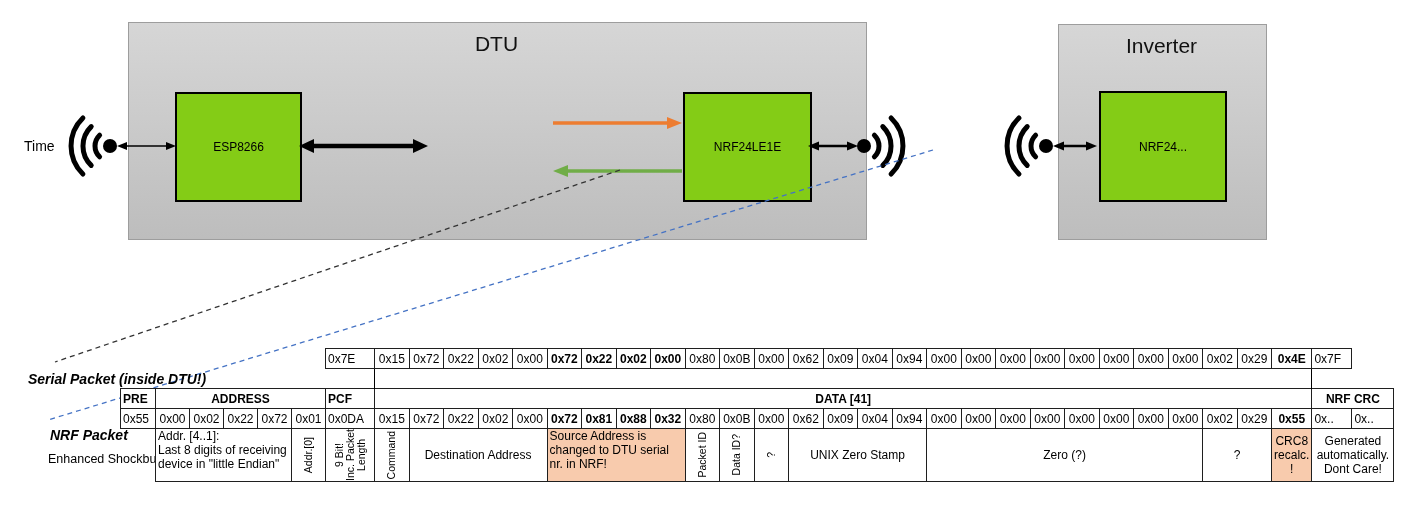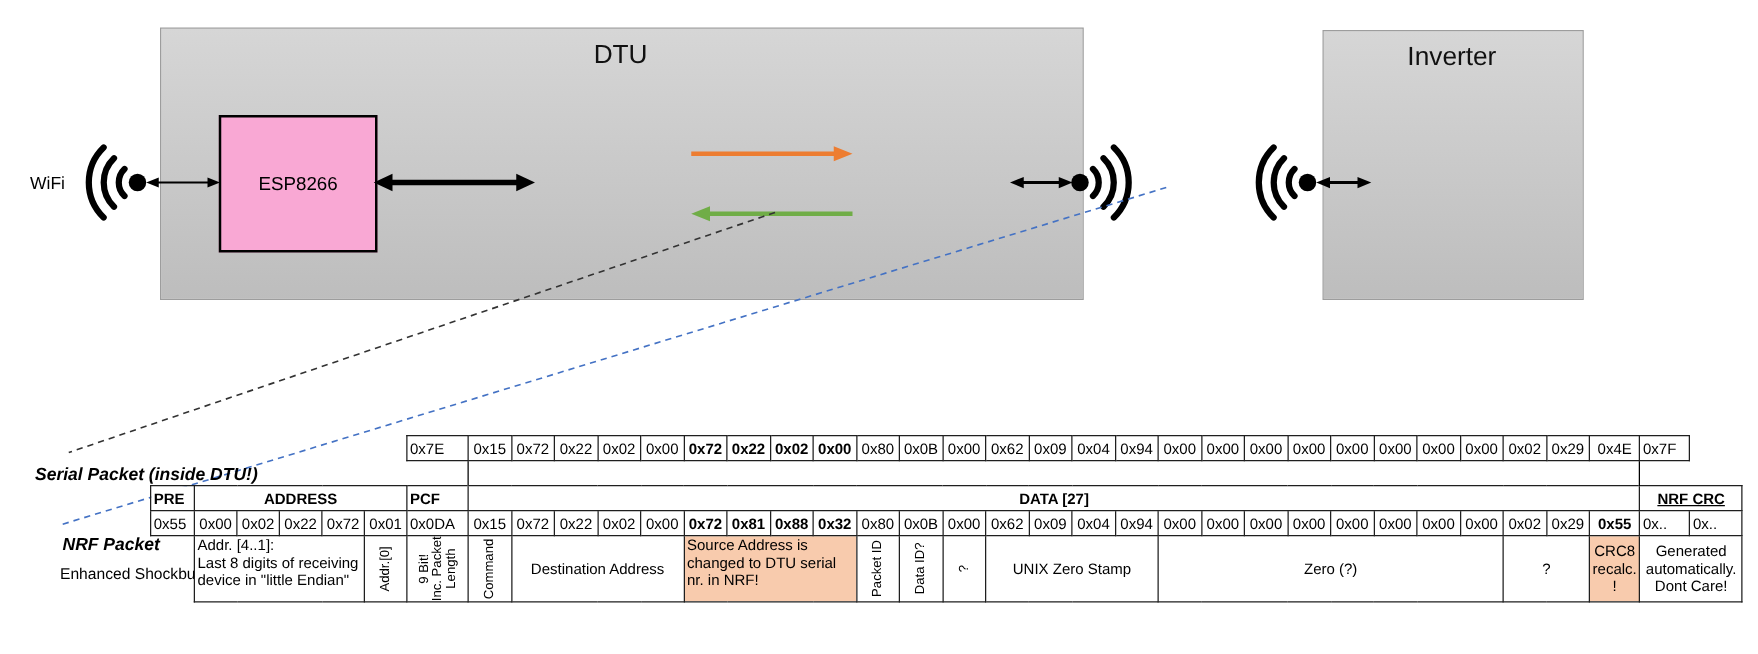--- a/index.html
+++ b/index.html
@@ -1,68 +1,74 @@
 <!DOCTYPE html>
 <html><head>
 <meta charset="utf-8">
 <style>
   html,body{margin:0;padding:0;background:#fff;}
   #stage{position:relative;width:1406px;height:523px;background:#fff;overflow:hidden;
          font-family:"Liberation Sans",sans-serif;color:#000;}
   
   .graybox{position:absolute;background:linear-gradient(180deg,#d6d6d6,#bdbdbd);border:1px solid #9d9d9d;}
   .boxtitle{position:absolute;text-align:center;font-size:21px;color:#111;}
-  .chip{position:absolute;background:#f9a8d4;border:2.2px solid #000;display:flex;align-items:center;justify-content:center;font-size:15px;}
+  .chip{position:absolute;background:#84cc16;border:2.2px solid #000;display:flex;align-items:center;justify-content:center;font-size:12px;}
   .wifi-label{position:absolute;font-size:14px;}
   svg.overlay{position:absolute;left:0;top:0;pointer-events:none;}
   
   #pkt{position:absolute;left:120px;top:348px;border-collapse:collapse;table-layout:fixed;}
   #pkt td{padding:0 2px;font-size:12px;height:19px;overflow:hidden;}
   td.cell{border:1.5px solid #1f1f1f;text-align:center;vertical-align:middle;background:#fff;}
   td.blank{border:none;background:transparent;}
   tr.sp td{height:14px;}
   td.conn-r{border-right:1.6px solid #000;}
   .hd{font-weight:bold;}
   .hl{text-align:left !important;}
   .gy{background:#D9D9D9;}
   .g{background:#C6E0B4;}
   .gd{background:#A9D08E;}
   .y{background:#FFD966;font-weight:bold;}
   .ay{background:#FFE699;}
   .hy{background:#FFE699;font-weight:bold;}
   .b{background:#BDD7EE;margin-top:40px;}
   .hb{background:#BDD7EE;font-weight:bold;}
-  .o{background:#FFC000;font-weight:normal;}
+  .o{background:#FFC000;font-weight:bold;}
   .s{background:#F4B183;font-weight:bold;}
   .crcb{background:#8EA9DB;}
-  .hcrc{background:#8EA9DB;font-weight:bold;text-decoration:underline;}
+  .hcrc{background:#8EA9DB;font-weight:bold;}
   .hdata{background:#F2F2F2;font-weight:bold;font-size:12.5px;}
   td.an{font-size:11.5px;height:56px;background:#fff;line-height:1.18;}
   td.al{text-align:left;padding:1px 3px;vertical-align:top;}
   .salmon{background:#F8CBAD !important;}
   .pre{white-space:pre-line;}
   .vwrap{height:100%;display:flex;align-items:center;justify-content:center;}
   .vtext{writing-mode:vertical-rl;transform:rotate(180deg);white-space:pre-line;font-size:10.5px;line-height:1.05;text-align:center;}
   .plabel{position:absolute;font-size:14px;font-weight:bold;font-style:italic;}
   .sublabel{position:absolute;font-size:12.5px;}
 </style>
 </head>
 <body>
 
 <div id="stage">
 
   <div class="graybox" style="left:128px;top:22px;width:737px;height:216px;"></div>
   <div class="graybox" style="left:1058px;top:24px;width:207px;height:214px;"></div>
   <div class="boxtitle" style="left:128px;top:32px;width:737px;">DTU</div>
   <div class="boxtitle" style="left:1058px;top:34px;width:207px;">Inverter</div>
 
-  <div class="wifi-label" style="left:24px;top:138px;">WiFi</div>
+  <div class="wifi-label" style="left:24px;top:138px;">Time</div>
 
   <div class="chip" style="left:175px;top:92px;width:123px;height:106px;">
     <span>ESP8266</span>
+  </div>
+  <div class="chip" style="left:683px;top:92px;width:125px;height:106px;">
+    <span>NRF24LE1E</span>
+  </div>
+  <div class="chip" style="left:1099px;top:91px;width:124px;height:107px;">
+    <span>NRF24...</span>
   </div>
 
   <svg class="overlay" width="1406" height="523">
 
     <g stroke="#000" fill="none" stroke-width="5" stroke-linecap="round">
       <circle cx="110" cy="146" r="7" fill="#000" stroke="none"></circle>
       <path d="M 99.6 135.2 A 15 15 0 0 0 99.6 156.8"></path>
       <path d="M 91.2 126.6 A 27 27 0 0 0 91.2 165.4"></path>
       <path d="M 82.9 118 A 39 39 0 0 0 82.9 174"></path>
     </g>
@@ -203,21 +209,21 @@
       <td colspan="6" class="blank"></td>
       <td class="blank conn-r"></td>
       <td colspan="27" class="blank conn-r"></td>
       <td colspan="2" class="blank"></td>
     </tr>
 
     <tr>
       <td class="cell hd hl gy">PRE</td>
       <td colspan="5" class="cell hy">ADDRESS</td>
       <td class="cell hd hl hb">PCF</td>
-      <td colspan="27" class="cell hdata">DATA [27]</td>
+      <td colspan="27" class="cell hdata">DATA [41]</td>
       <td colspan="2" class="cell hcrc">NRF CRC</td>
     </tr>
 
     <tr>
       <td class="cell hl gy">0x55</td>
       <td class="cell ay">0x00</td>
       <td class="cell ay">0x02</td>
       <td class="cell ay">0x22</td>
       <td class="cell ay">0x72</td>
       <td class="cell ay">0x01</td>

